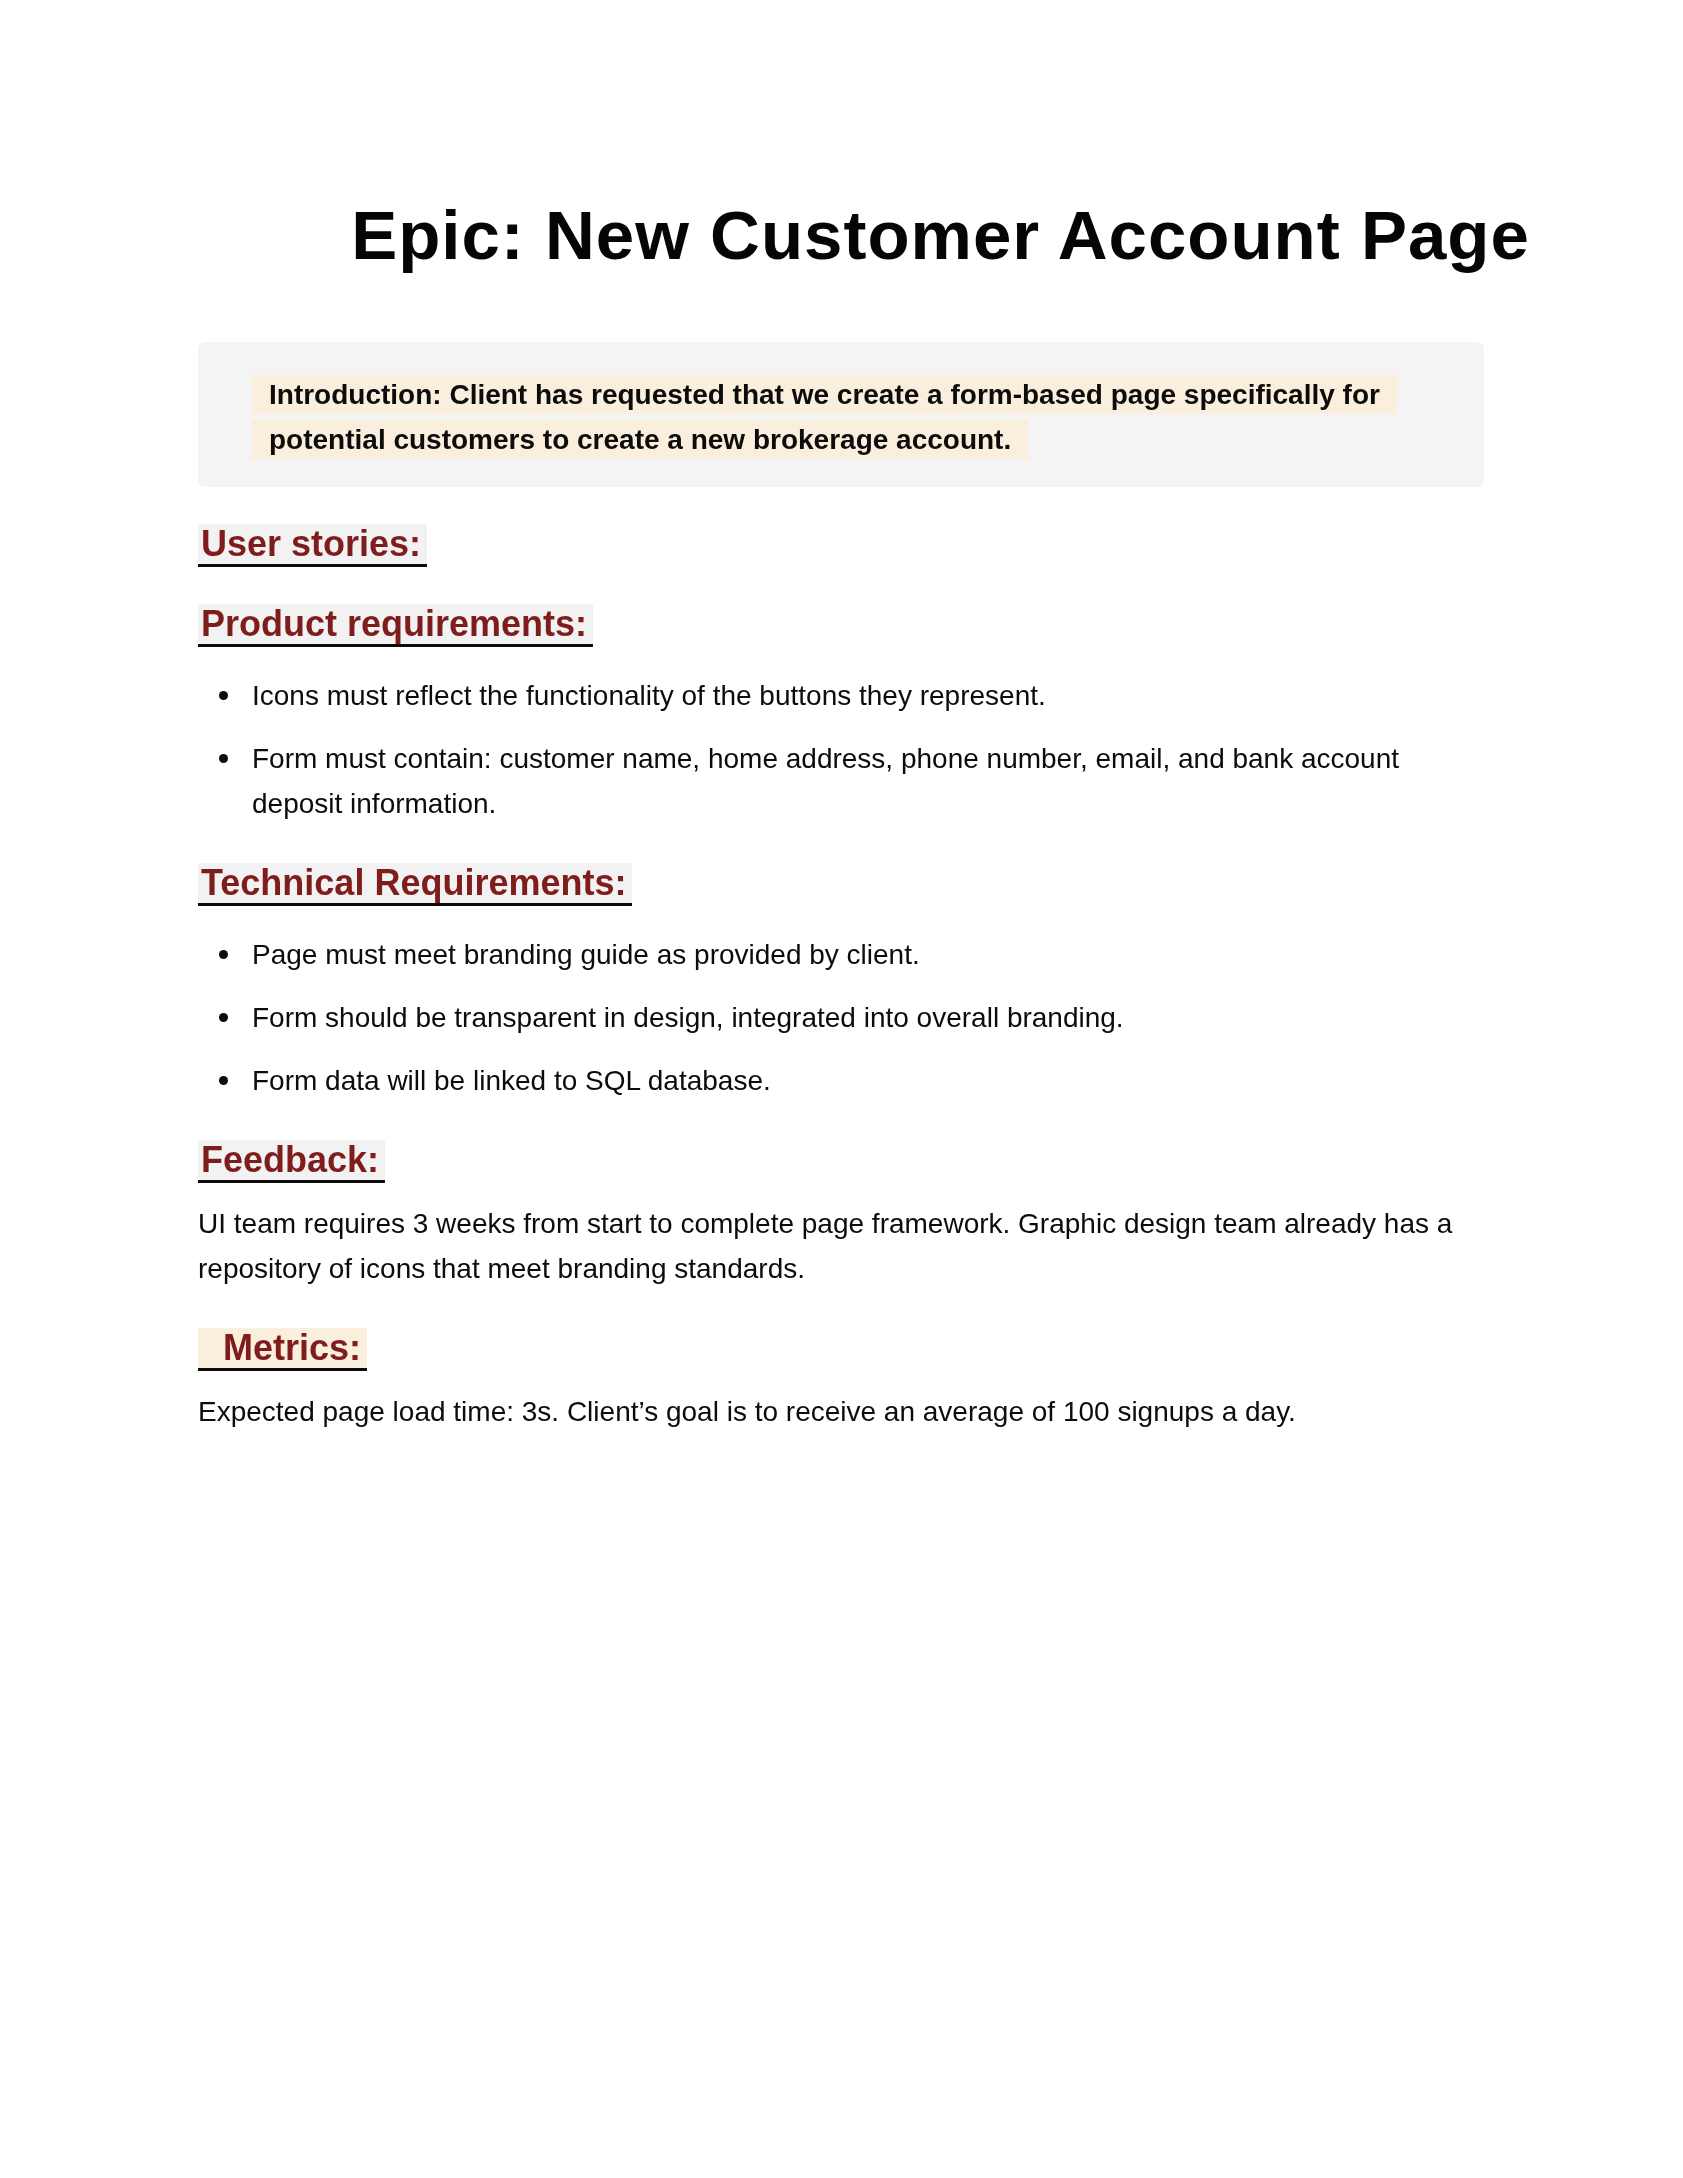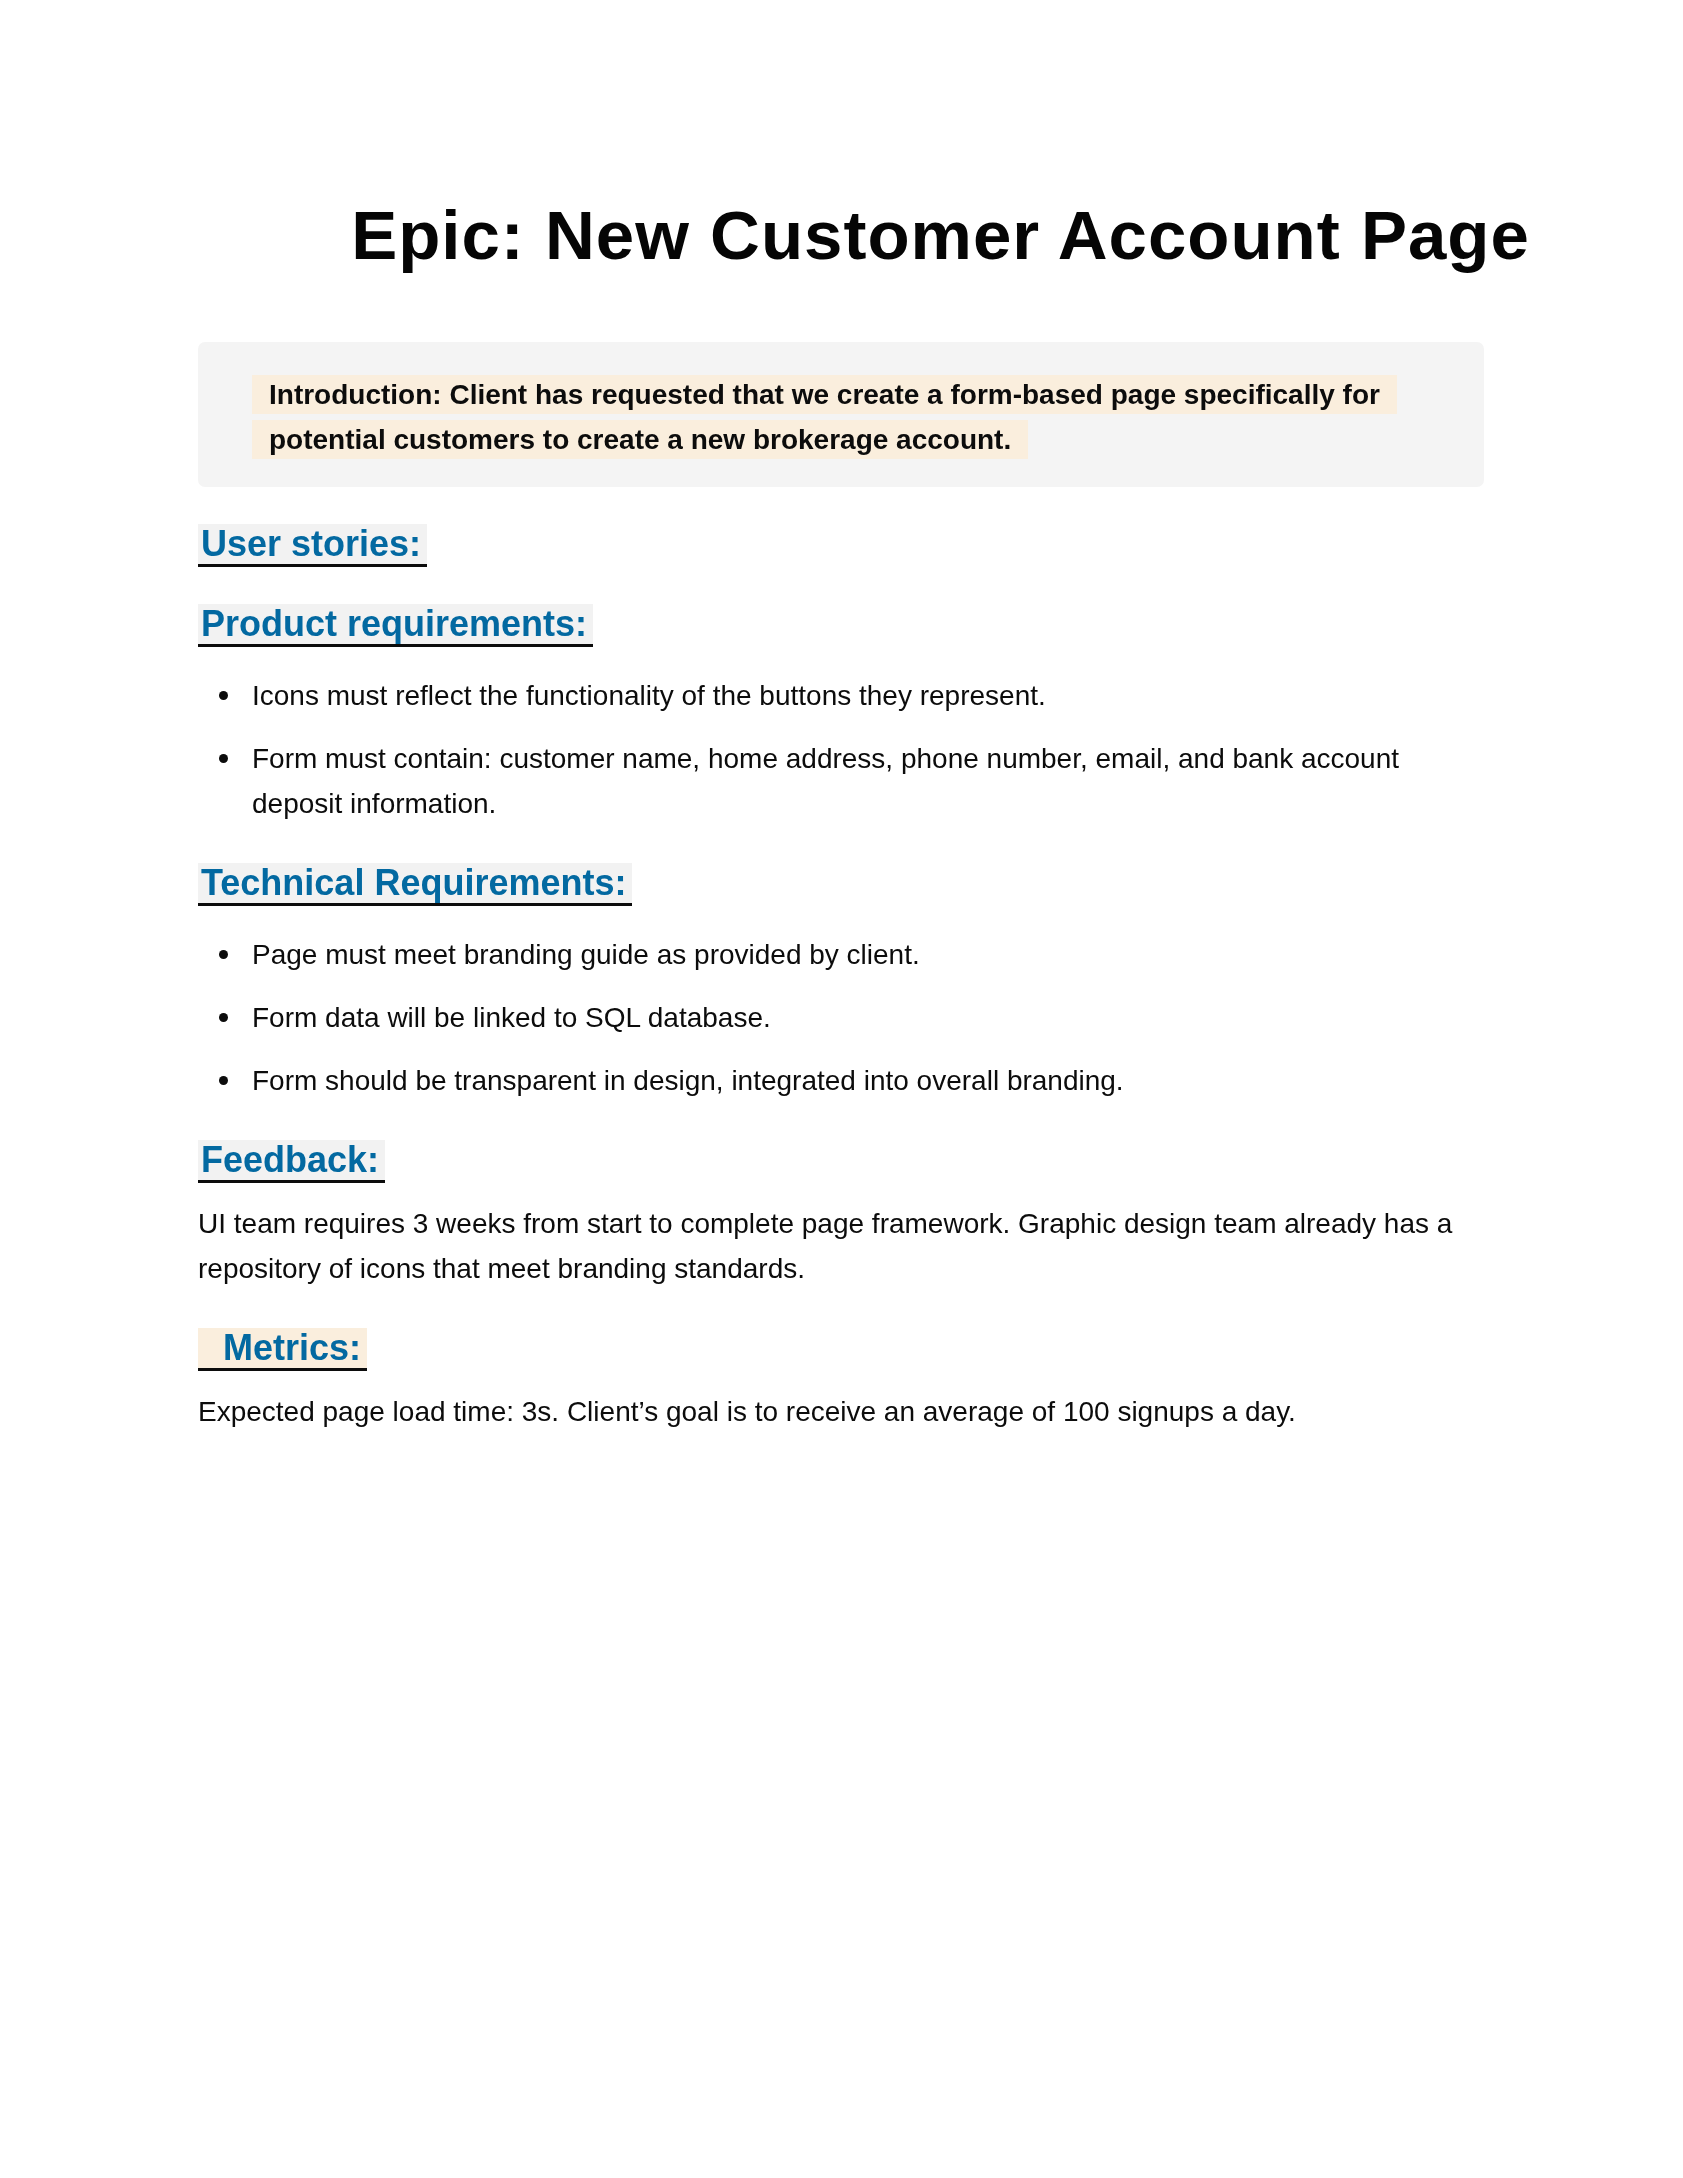--- a/index.html
+++ b/index.html
@@ -37,21 +37,21 @@
   .hl {
     background: var(--hl-peach, #faeedd);
     padding: 4px 17px;
     font-weight: bold;
   }
 
   section h2 {
     margin: 36px 0 0 198px;
     font-size: 36px;
     font-weight: 700;
-    color: #0369a1;
+    color: #7f1d1d;
   }
   .hd {
     display: inline-block;
     line-height: 40px;
     padding: 0 6px 0 3px;
     border-bottom: 3px solid #0c0c0c;
   }
   .hd.gray  { background: var(--hl-gray, #f2f2f2); }
   .hd.peach { background: var(--hl-peach, #faeedd); padding-left: 25px; }
 
@@ -103,22 +103,22 @@
         <h2><span class="hd gray">Product requirements:</span></h2>
         <ul class="bullets">
           <li>Icons must reflect the functionality of the buttons they represent.</li>
           <li>Form must contain: customer name, home address, phone number, email, and bank account deposit information.</li>
         </ul>
       </section>
       <section>
         <h2><span class="hd gray">Technical Requirements:</span></h2>
         <ul class="bullets">
           <li>Page must meet branding guide as provided by client.</li>
+          <li>Form should be transparent in design, integrated into overall branding.</li>
           <li>Form data will be linked to SQL database.</li>
-          <li>Form should be transparent in design, integrated into overall branding.</li>
         </ul>
       </section>
       <section>
         <h2><span class="hd gray">Feedback:</span></h2>
         <p class="para">UI team requires 3 weeks from start to complete page framework. Graphic design team already has a repository of icons that meet branding standards.</p>
       </section>
       <section>
         <h2><span class="hd peach">Metrics:</span></h2>
         <p class="para">Expected page load time: 3s. Client’s goal is to receive an average of 100 signups a day.</p>
       </section>

